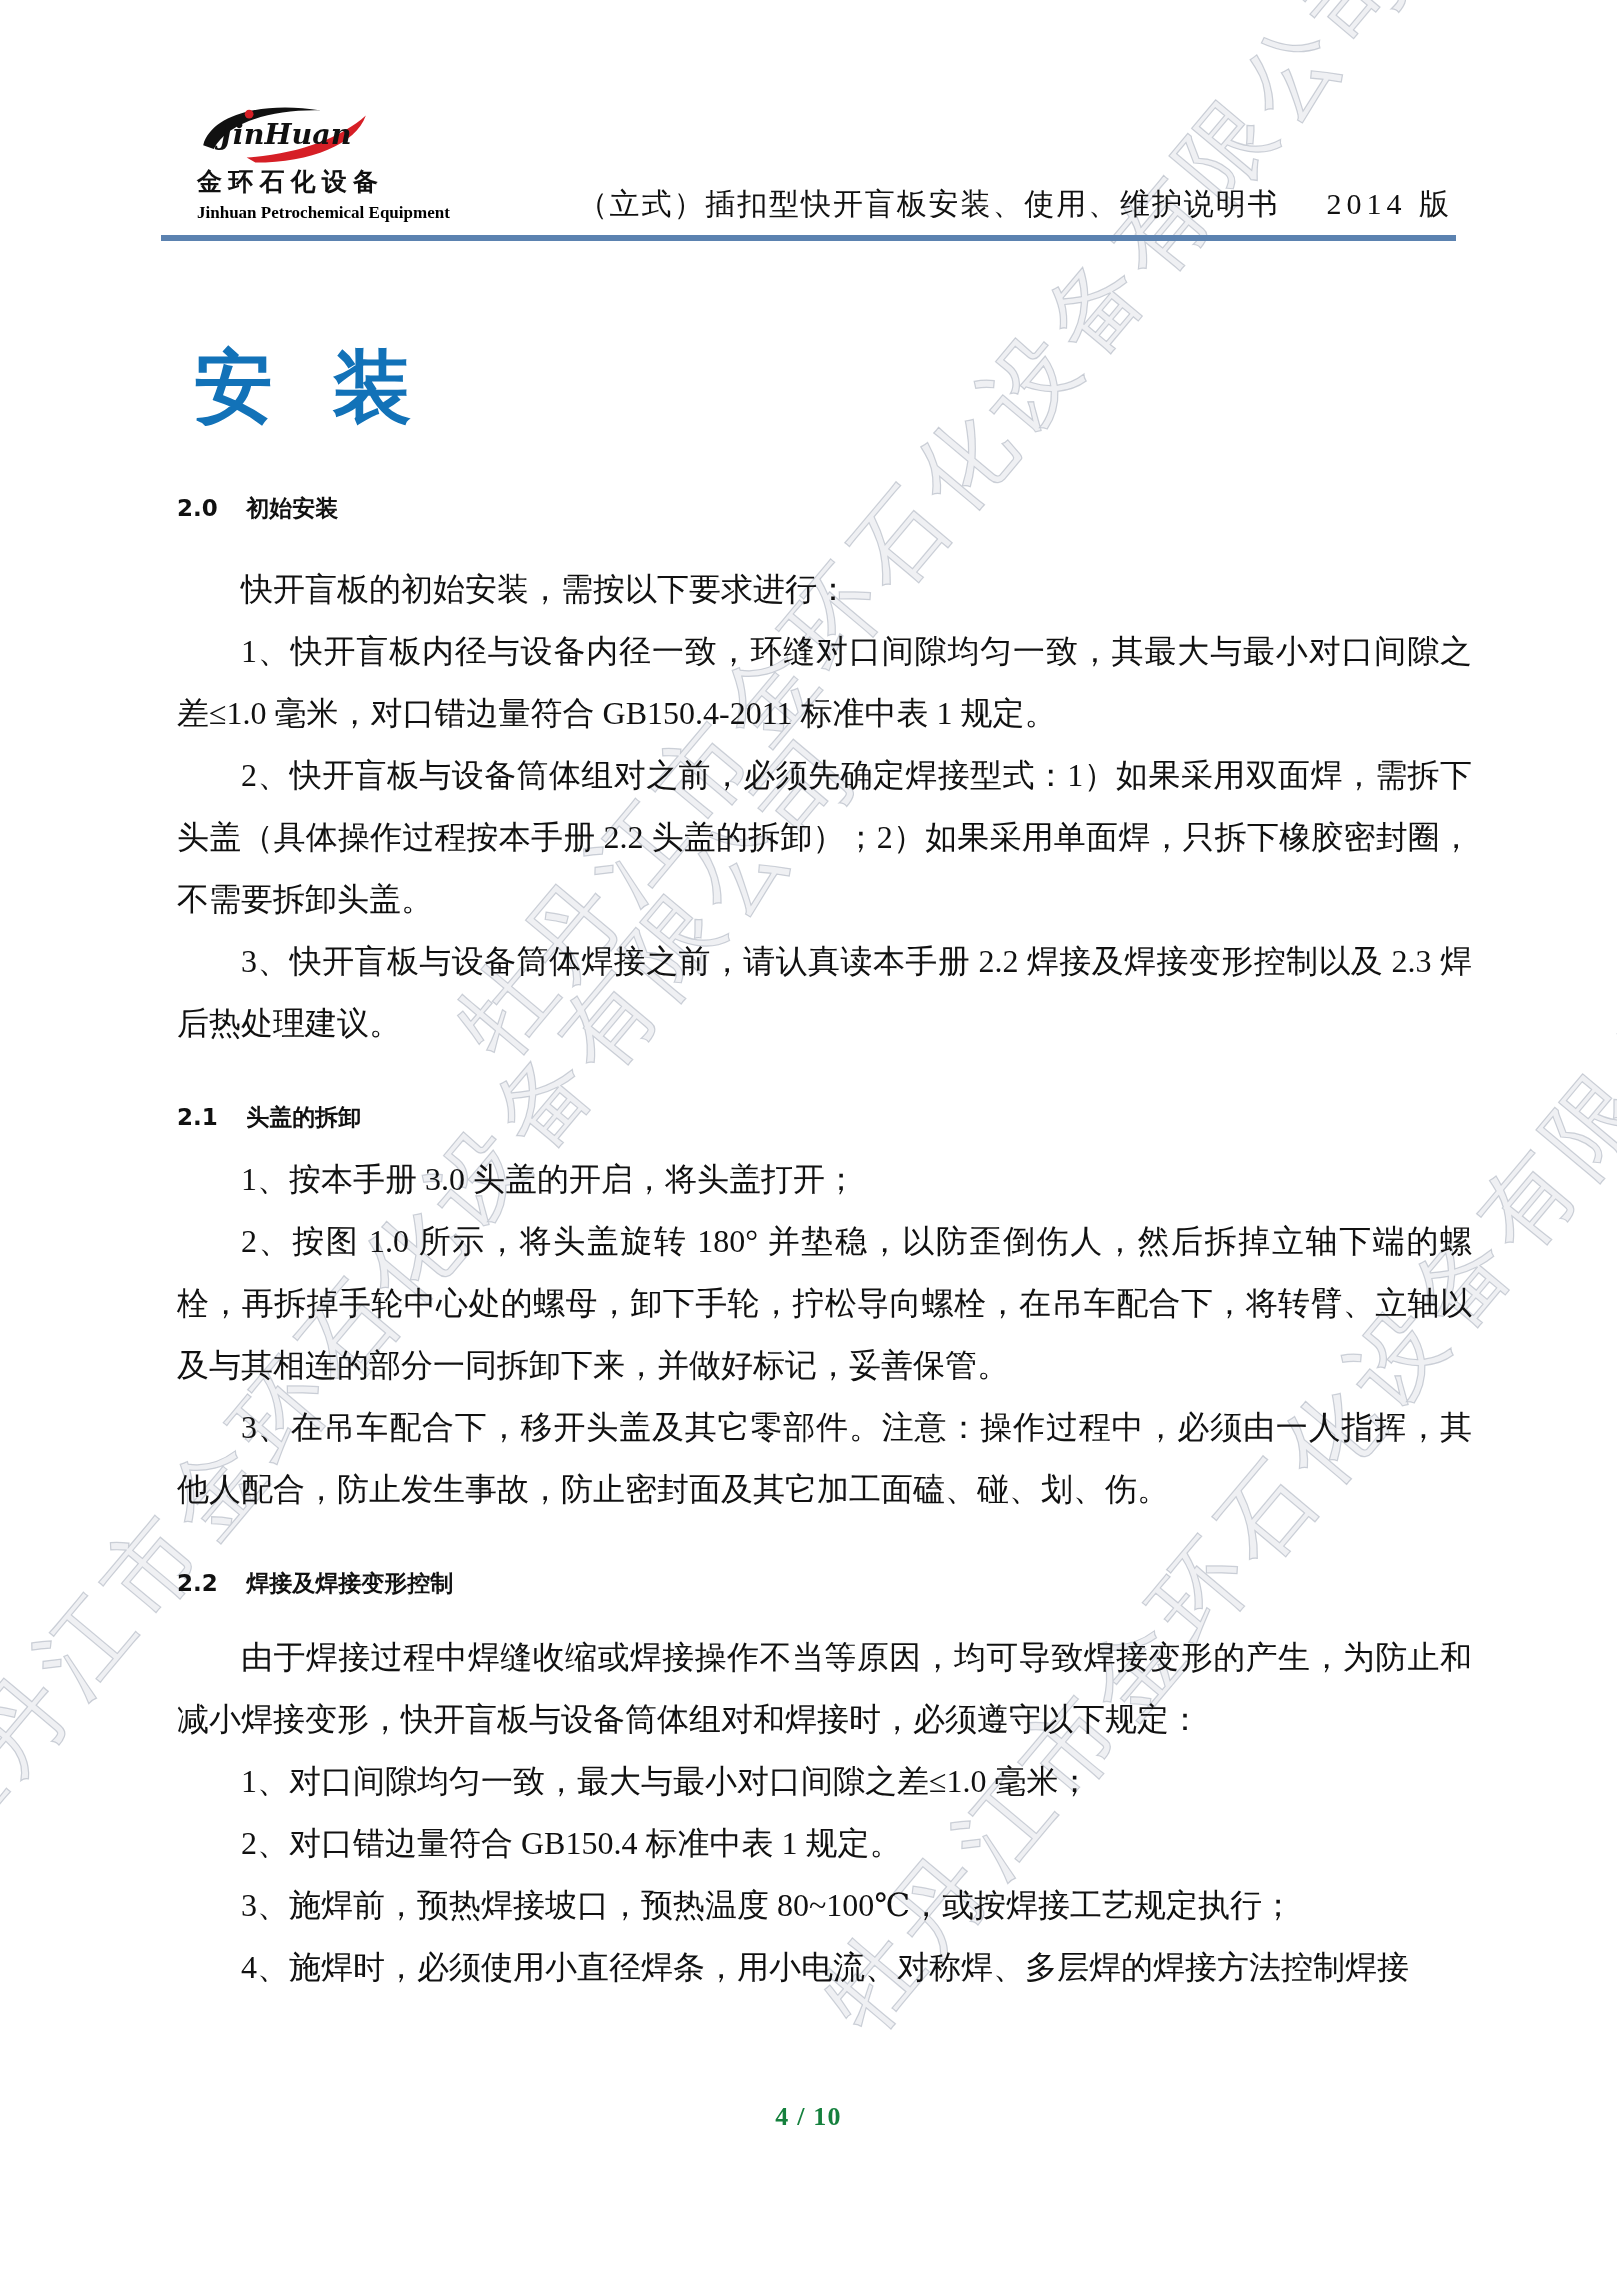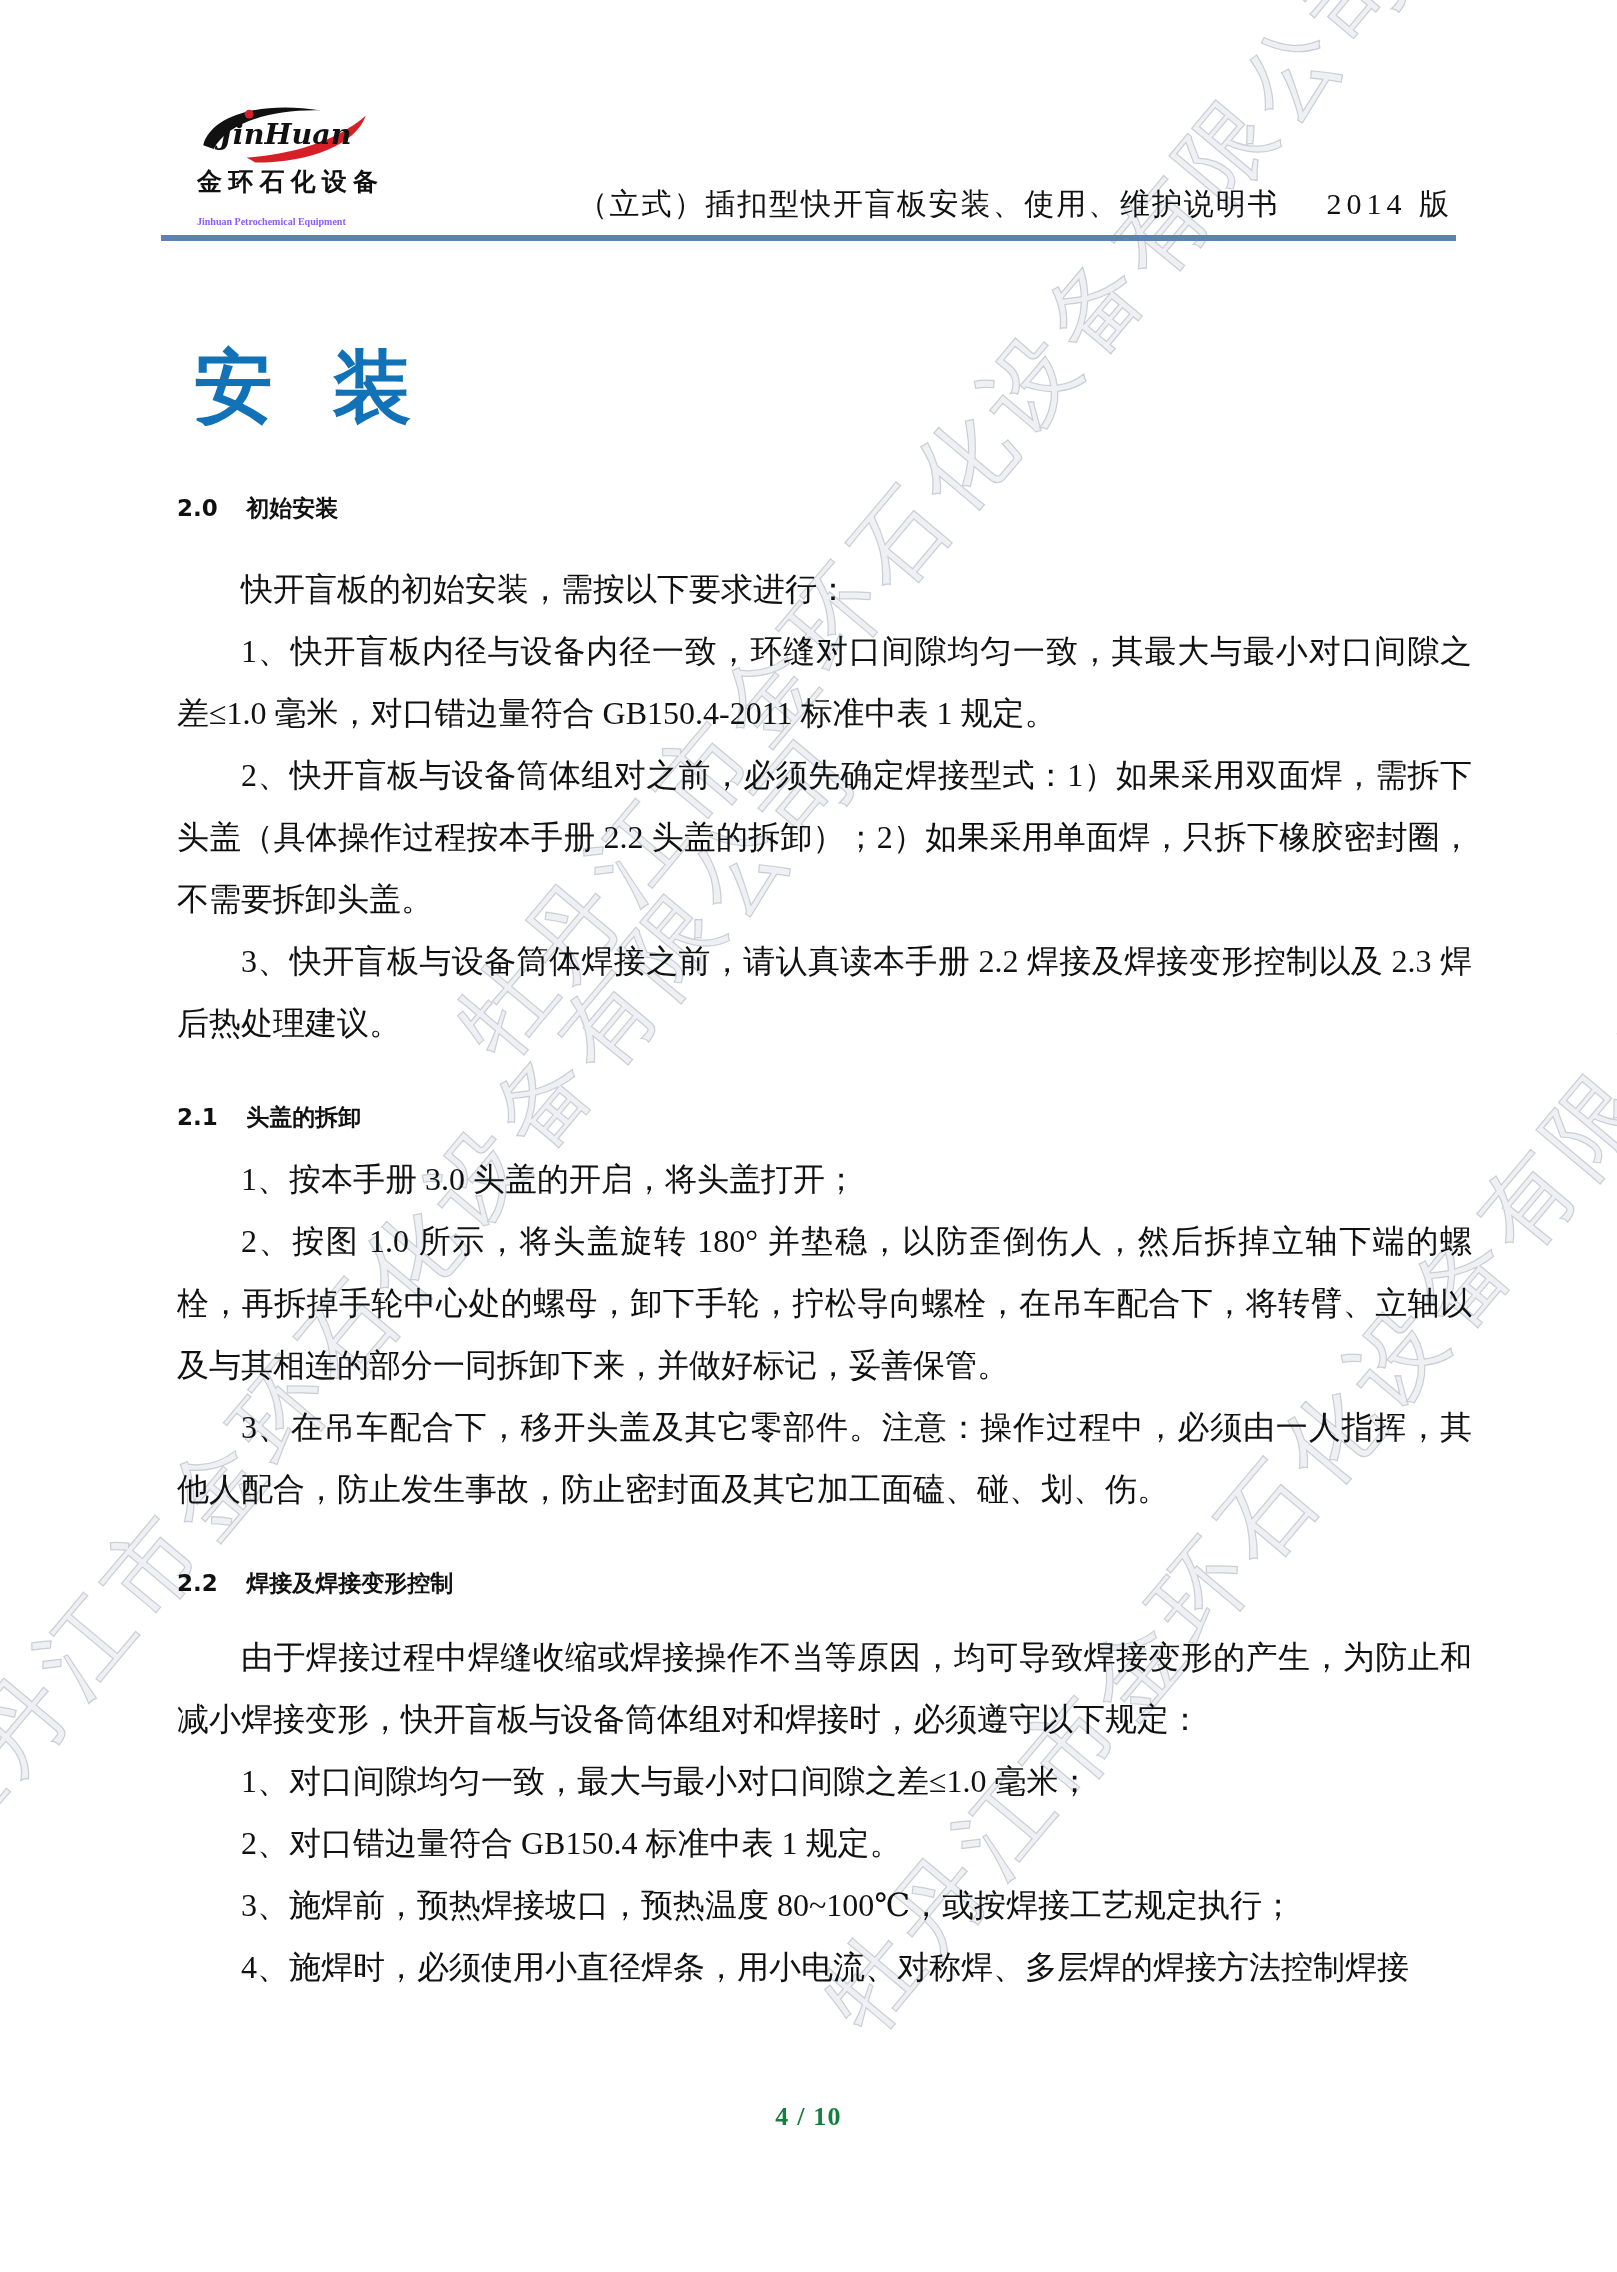--- a/index.html
+++ b/index.html
@@ -29,21 +29,21 @@
   
   .logo{position:absolute;left:197px;top:104px;z-index:2;width:186px;}
   .logo svg{display:block;}
   .logo-cn{
     font-family:"DejaVu Sans",sans-serif;
     font-weight:bold;font-size:25px;letter-spacing:6.2px;
     color:#111;margin-top:1px;white-space:nowrap;
   }
   .logo-en{
     font-family:"Liberation Serif","DejaVu Serif",serif;
-    font-weight:bold;font-size:10px;color:#8b5cf6;white-space:nowrap;margin-top:18px;
+    font-weight:bold;font-size:17px;color:#000000;white-space:nowrap;margin-top:5px;
   }
   .header-line{
     position:absolute;top:184px;right:163px;z-index:2;
     display:flex;align-items:baseline;gap:47px;white-space:nowrap;
     font-size:30px;letter-spacing:1.9px;
   }
   .doc-title{font-family:"Liberation Serif","DejaVu Serif",serif;}
   .doc-edition{font-family:"Liberation Serif","DejaVu Serif",serif;letter-spacing:5px;}
   .header-rule{
     position:absolute;left:161px;top:235px;width:1295px;height:5.6px;

